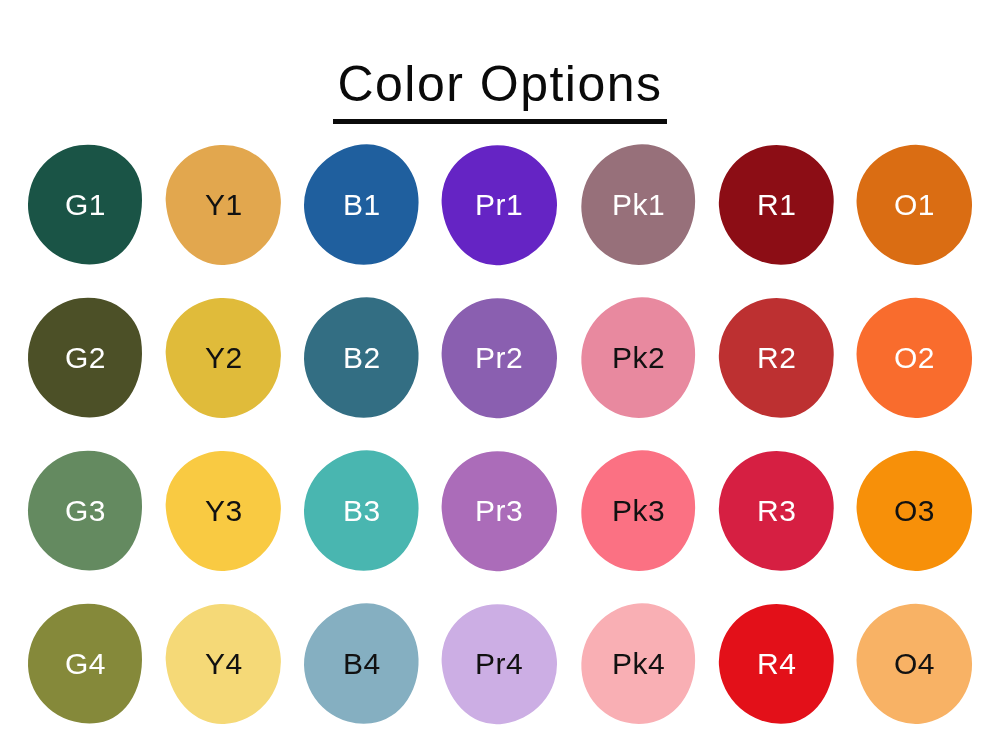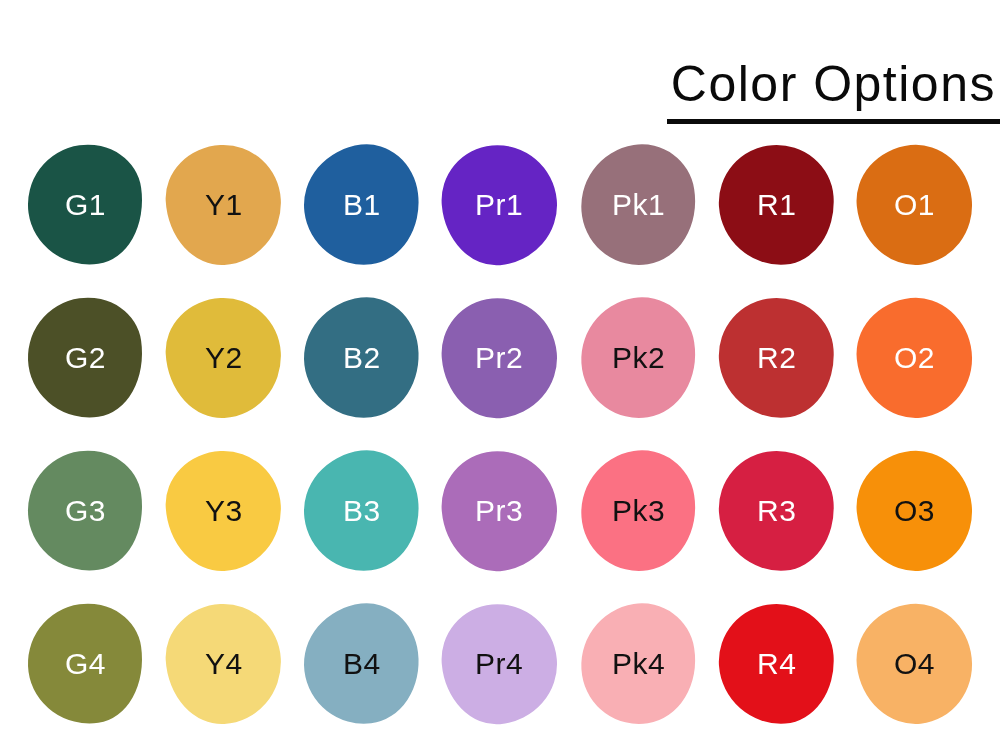--- a/index.html
+++ b/index.html
@@ -22,21 +22,21 @@
     position: relative;
     box-sizing: border-box;
   }
 
   
   #title-block {
     position: absolute;
     top: 22px;
     left: 0;
     width: 1000px;
-    text-align: right;
+    text-align: center;
   }
   #page-title {
     display: inline-block;
     font-family: "Liberation Sans", sans-serif;
     font-size: 50px;
     font-weight: 400;
     letter-spacing: 1.5px;
     color: #0a0a0a;
     line-height: 1.15;
     padding: 0 4px 6px 4px;

